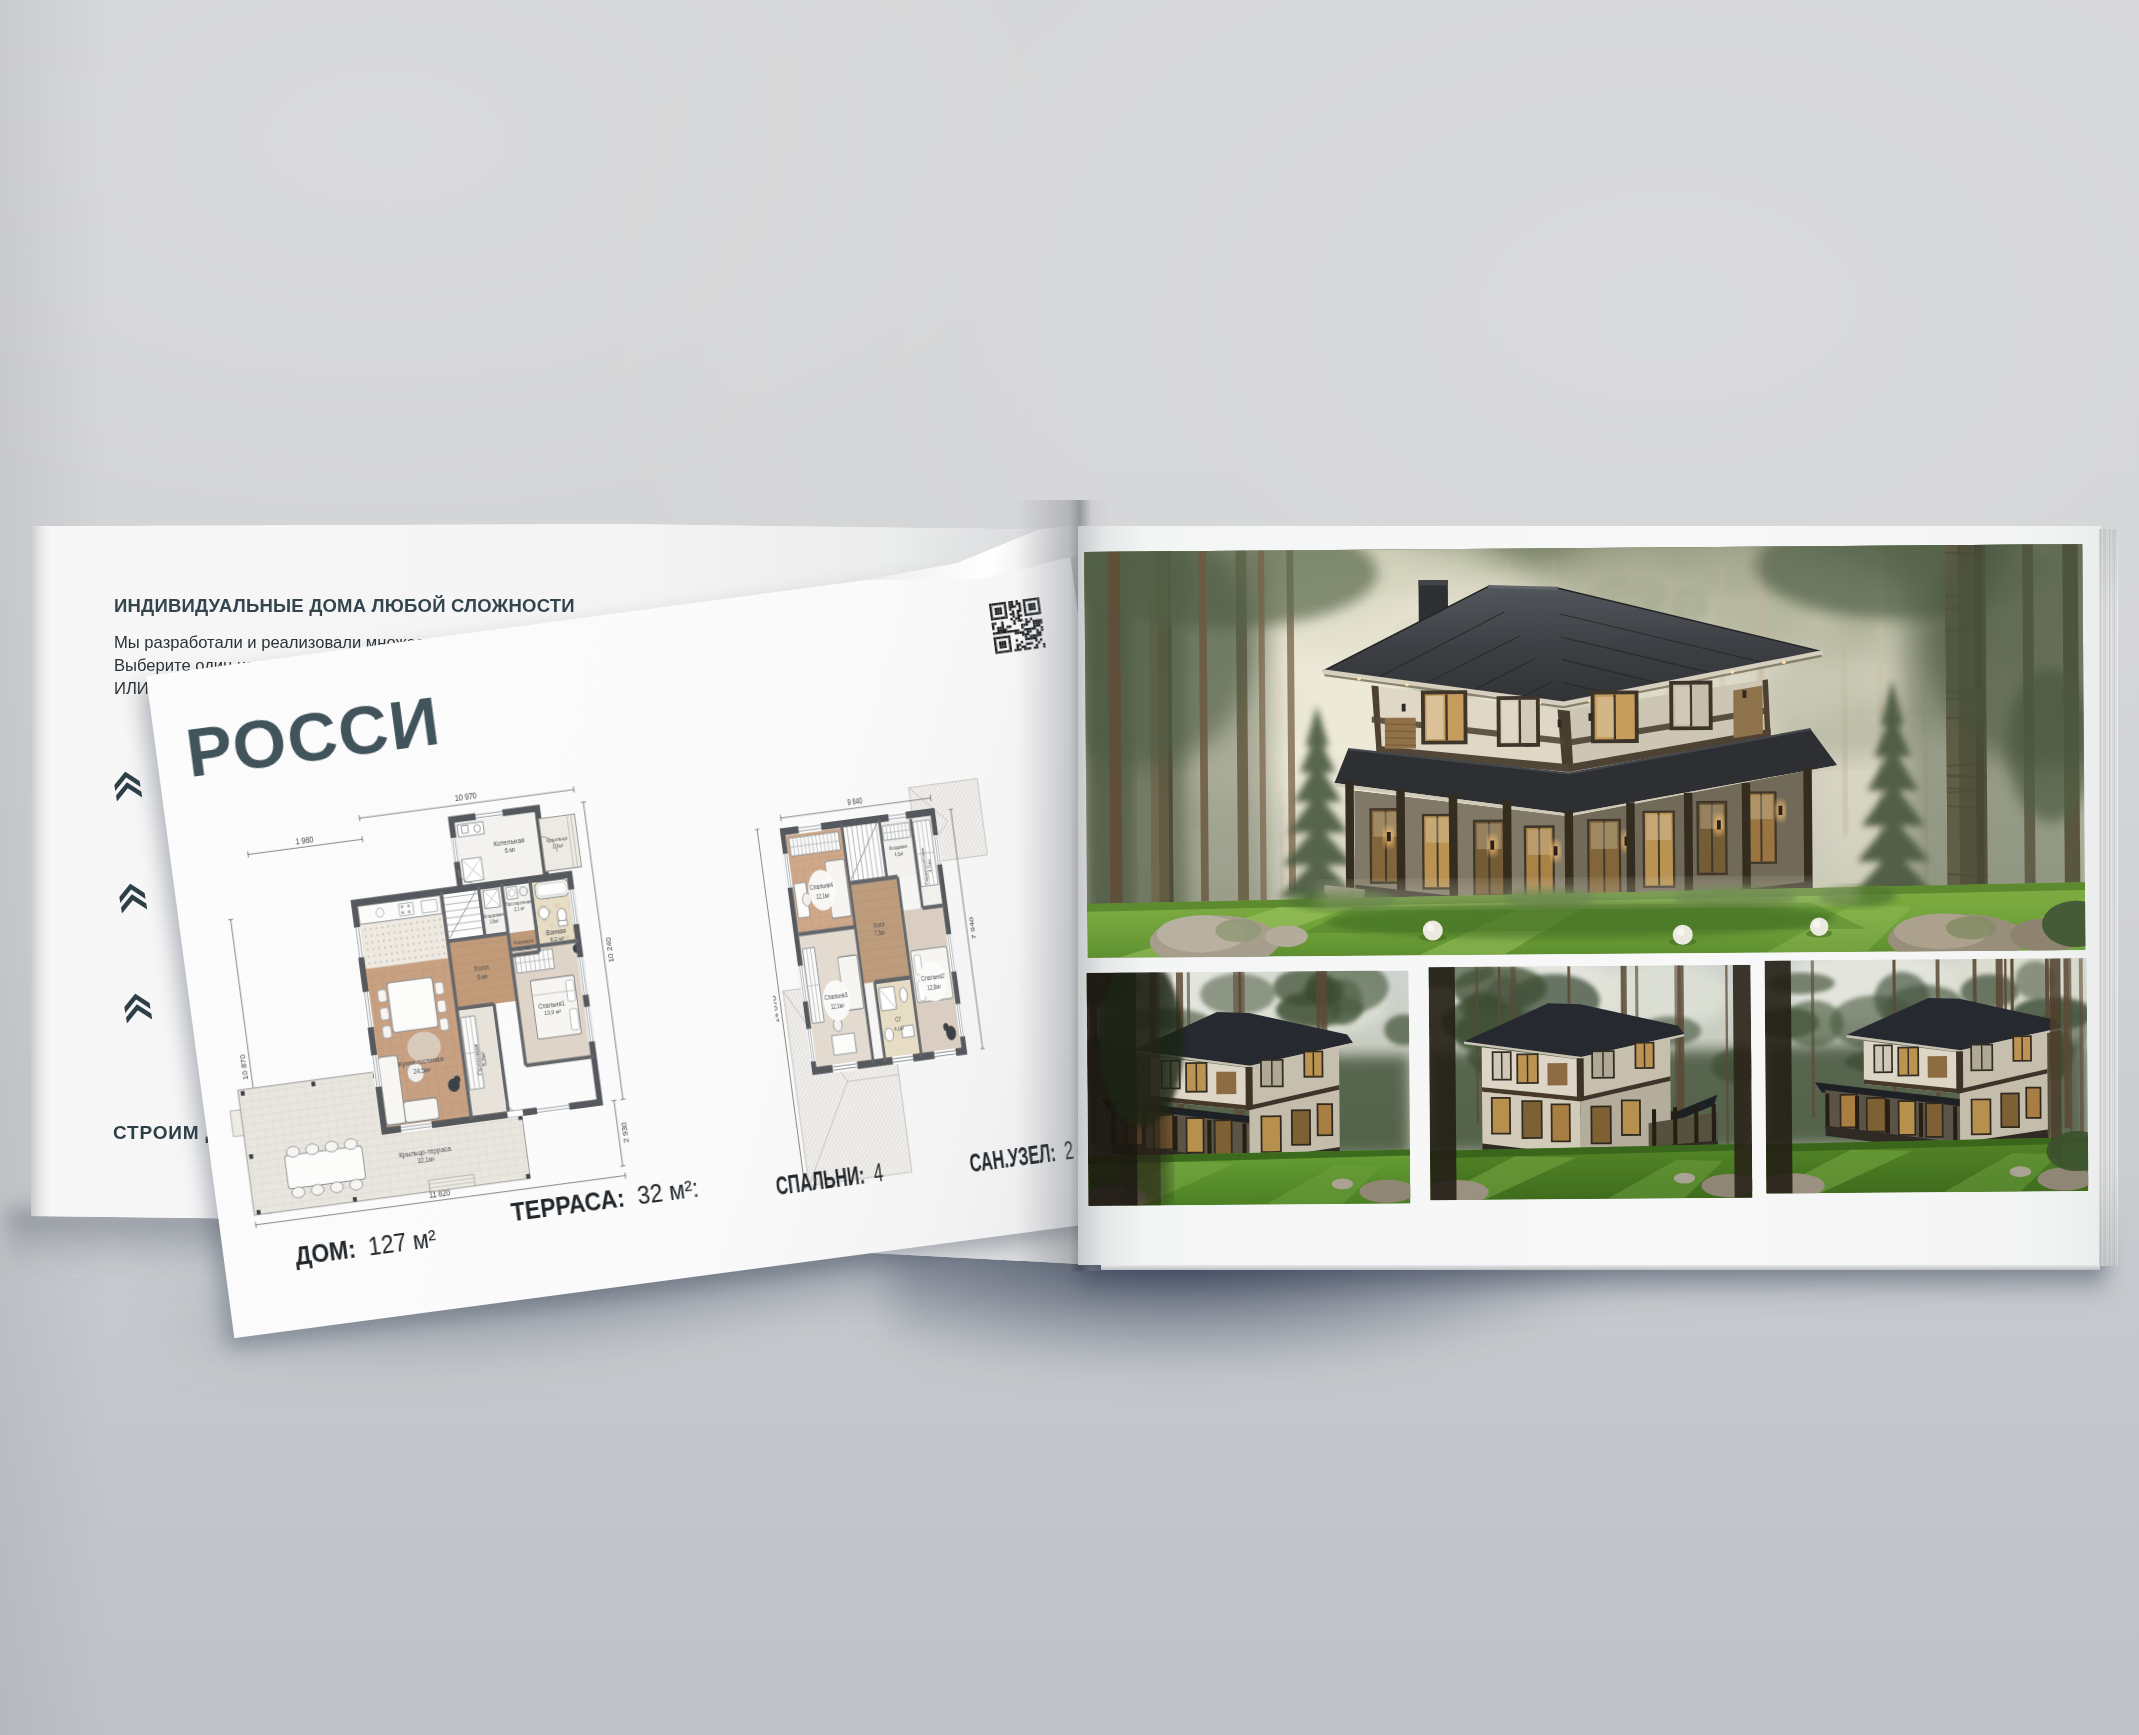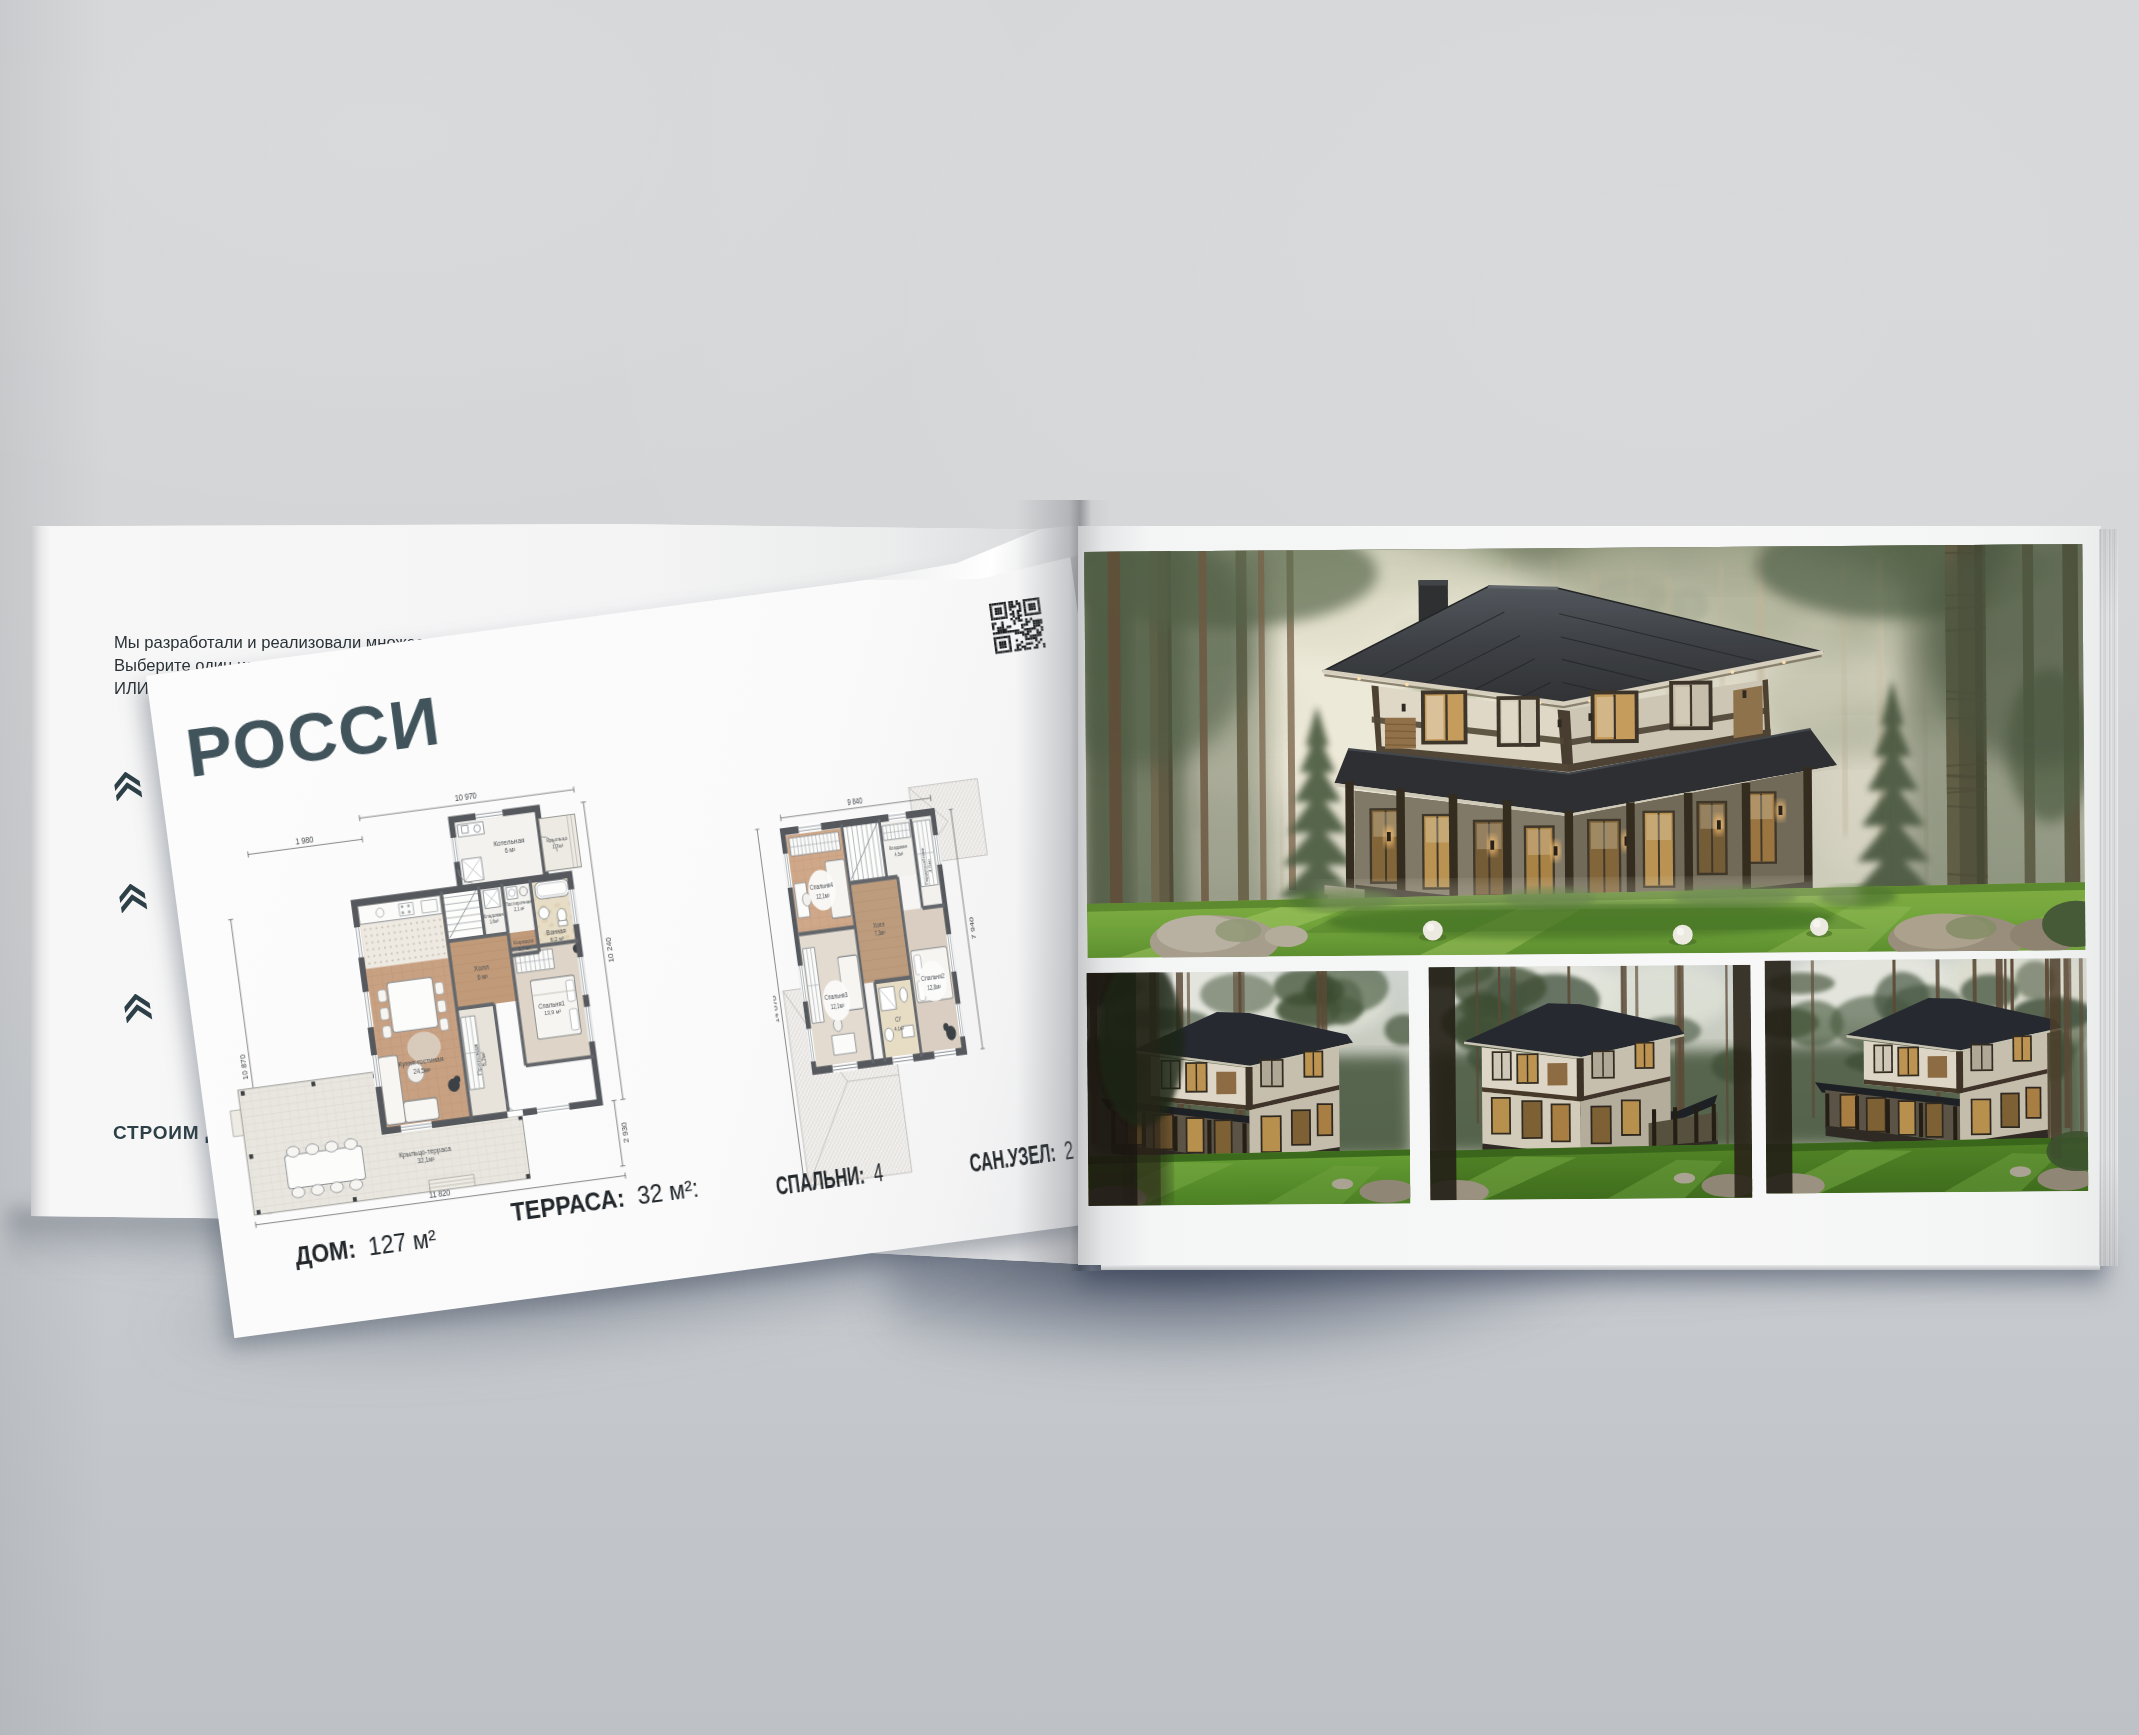--- a/index.html
+++ b/index.html
@@ -32,20 +32,21 @@
 
   <div class="abs" style="left:7.7px;top:1209px;width:324px;height:85px;filter:blur(9.3px);
     background:linear-gradient(180deg, rgba(105,112,124,0.50) 8%, rgba(105,112,124,0.18) 40%, rgba(105,112,124,0) 70%);"></div>
 
   <div class="abs" style="left:31px;top:524px;width:1049px;height:740px;
     clip-path:polygon(0px 2.3px, 586px 0px, 1049px 6.2px, 1049px 740px, 540px 713px, 324px 696px, 0px 692px);
     background:
       linear-gradient(90deg, #c9cacc 0px, #ebebec 10.8px, #f7f7f7 20px, #f4f4f5 58%, #ebecec 82%, #dcdddf 94%, #cdced0 100%),
       #f4f4f5;">
 
+    <div class="abs" style="left:83px;top:71px;width:694px;font-weight:bold;font-size:18.5px;letter-spacing:0.2px;color:#33464e;">ИНДИВИДУАЛЬНЫЕ ДОМА ЛЮБОЙ СЛОЖНОСТИ</div>
 
     <div class="abs" style="left:83px;top:107px;width:601px;font-size:16.6px;line-height:23px;color:#2a3237;">Мы разработали и реализовали множество проектов.<br>Выберите один из готовых типовых проектов дома<br>ИЛИ закажите индивидуальный проект мечты.</div>
 
     <svg class="abs" style="left:79px;top:248px;" width="35" height="28.5" viewBox="0 0 52 42">
       <g transform="rotate(-9 26 21)" fill="#2d4047">
         <path d="M7 25 L26 8 L45 25 L45 16 L26 -1 L7 16 Z"></path>
         <path d="M7 41 L26 24 L45 41 L45 32 L26 15 L7 32 Z"></path>
       </g>
     </svg>
 

